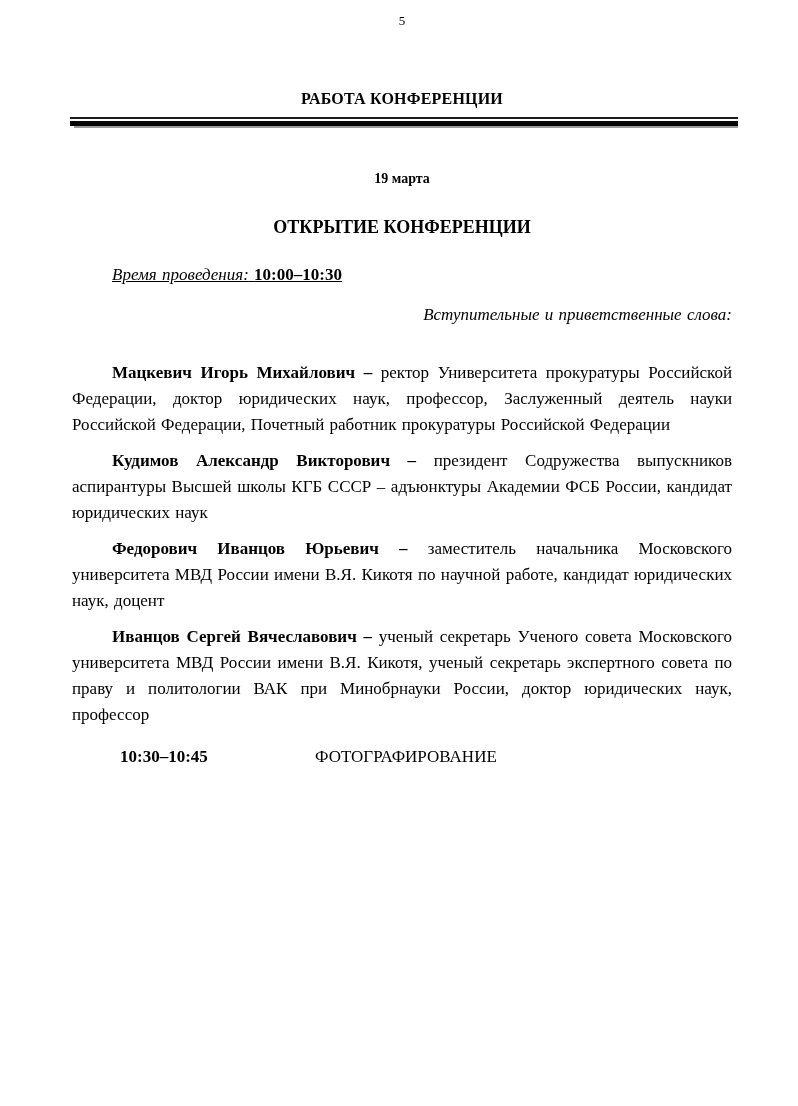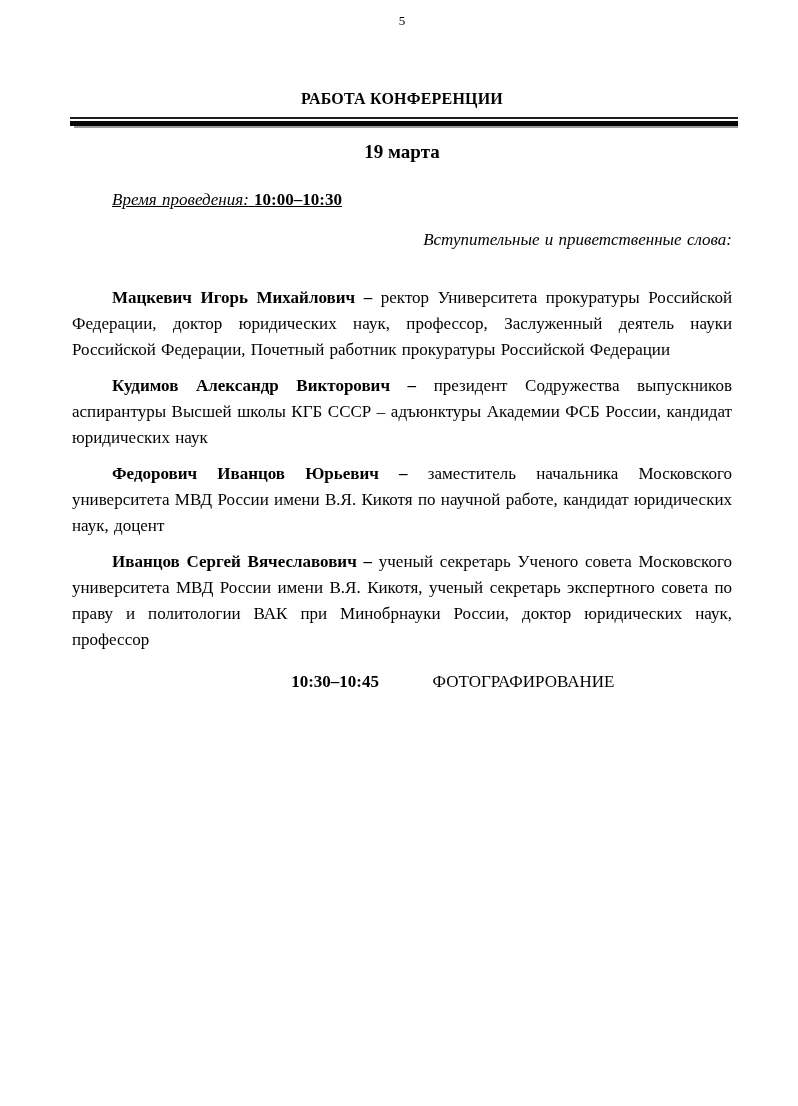--- a/index.html
+++ b/index.html
@@ -34,23 +34,23 @@
     letter-spacing: 0.2px;
   }
   .title-rule {
     margin: 5px -6px 0 -2px;
   }
   .rule-thin   { height: 2px; background: #1d1d1d; }
   .rule-gap    { height: 2px; background: transparent; }
   .rule-thick  { height: 5px; background: #070707; }
   .rule-shadow { height: 2px; background: #9b9b9b; margin-left: 4px; }
   .date-heading {
-    margin-top: 11px;
+    margin-top: 38px;
     text-align: center;
-    font-size: 19px;
+    font-size: 14px;
     font-weight: bold;
   }
   .section-heading {
     margin-top: 22px;
     text-align: center;
     font-size: 18px;
     font-weight: bold;
   }
   .time-line {
     margin: 22px 0 0 0;
@@ -70,21 +70,21 @@
   .speaker {
     margin: 10px 0 0 0;
     text-indent: 40px;
     text-align: justify;
   }
   .speaker.first { margin-top: 32px; }
   .speaker-name, .dash-separator { font-weight: bold; }
   .photo-line {
     margin: 16px 0 0 0;
     padding-left: 48px;
-    text-align: center;
+    text-align: left;
   }
   .schedule-time {
     display: inline-block;
     width: 195px;
     font-weight: bold;
   }
   p { word-spacing: 1px; }
 </style>
 </head>
 <body>
@@ -97,20 +97,21 @@
 
   <div class="title-rule">
     <div class="rule-thin"></div>
     <div class="rule-gap"></div>
     <div class="rule-thick"></div>
     <div class="rule-shadow"></div>
   </div>
 
   <div class="date-heading">19 марта</div>
 
+  <div class="section-heading">ОТКРЫТИЕ КОНФЕРЕНЦИИ</div>
 
   <p class="time-line">
     <span class="time-label">Время проведения:</span>
     <span class="time-value">10:00–10:30</span>
   </p>
 
   <p class="intro-heading">Вступительные и приветственные слова:</p>
 
   <p class="speaker first">
     <span class="speaker-name">Мацкевич Игорь Михайлович</span>

